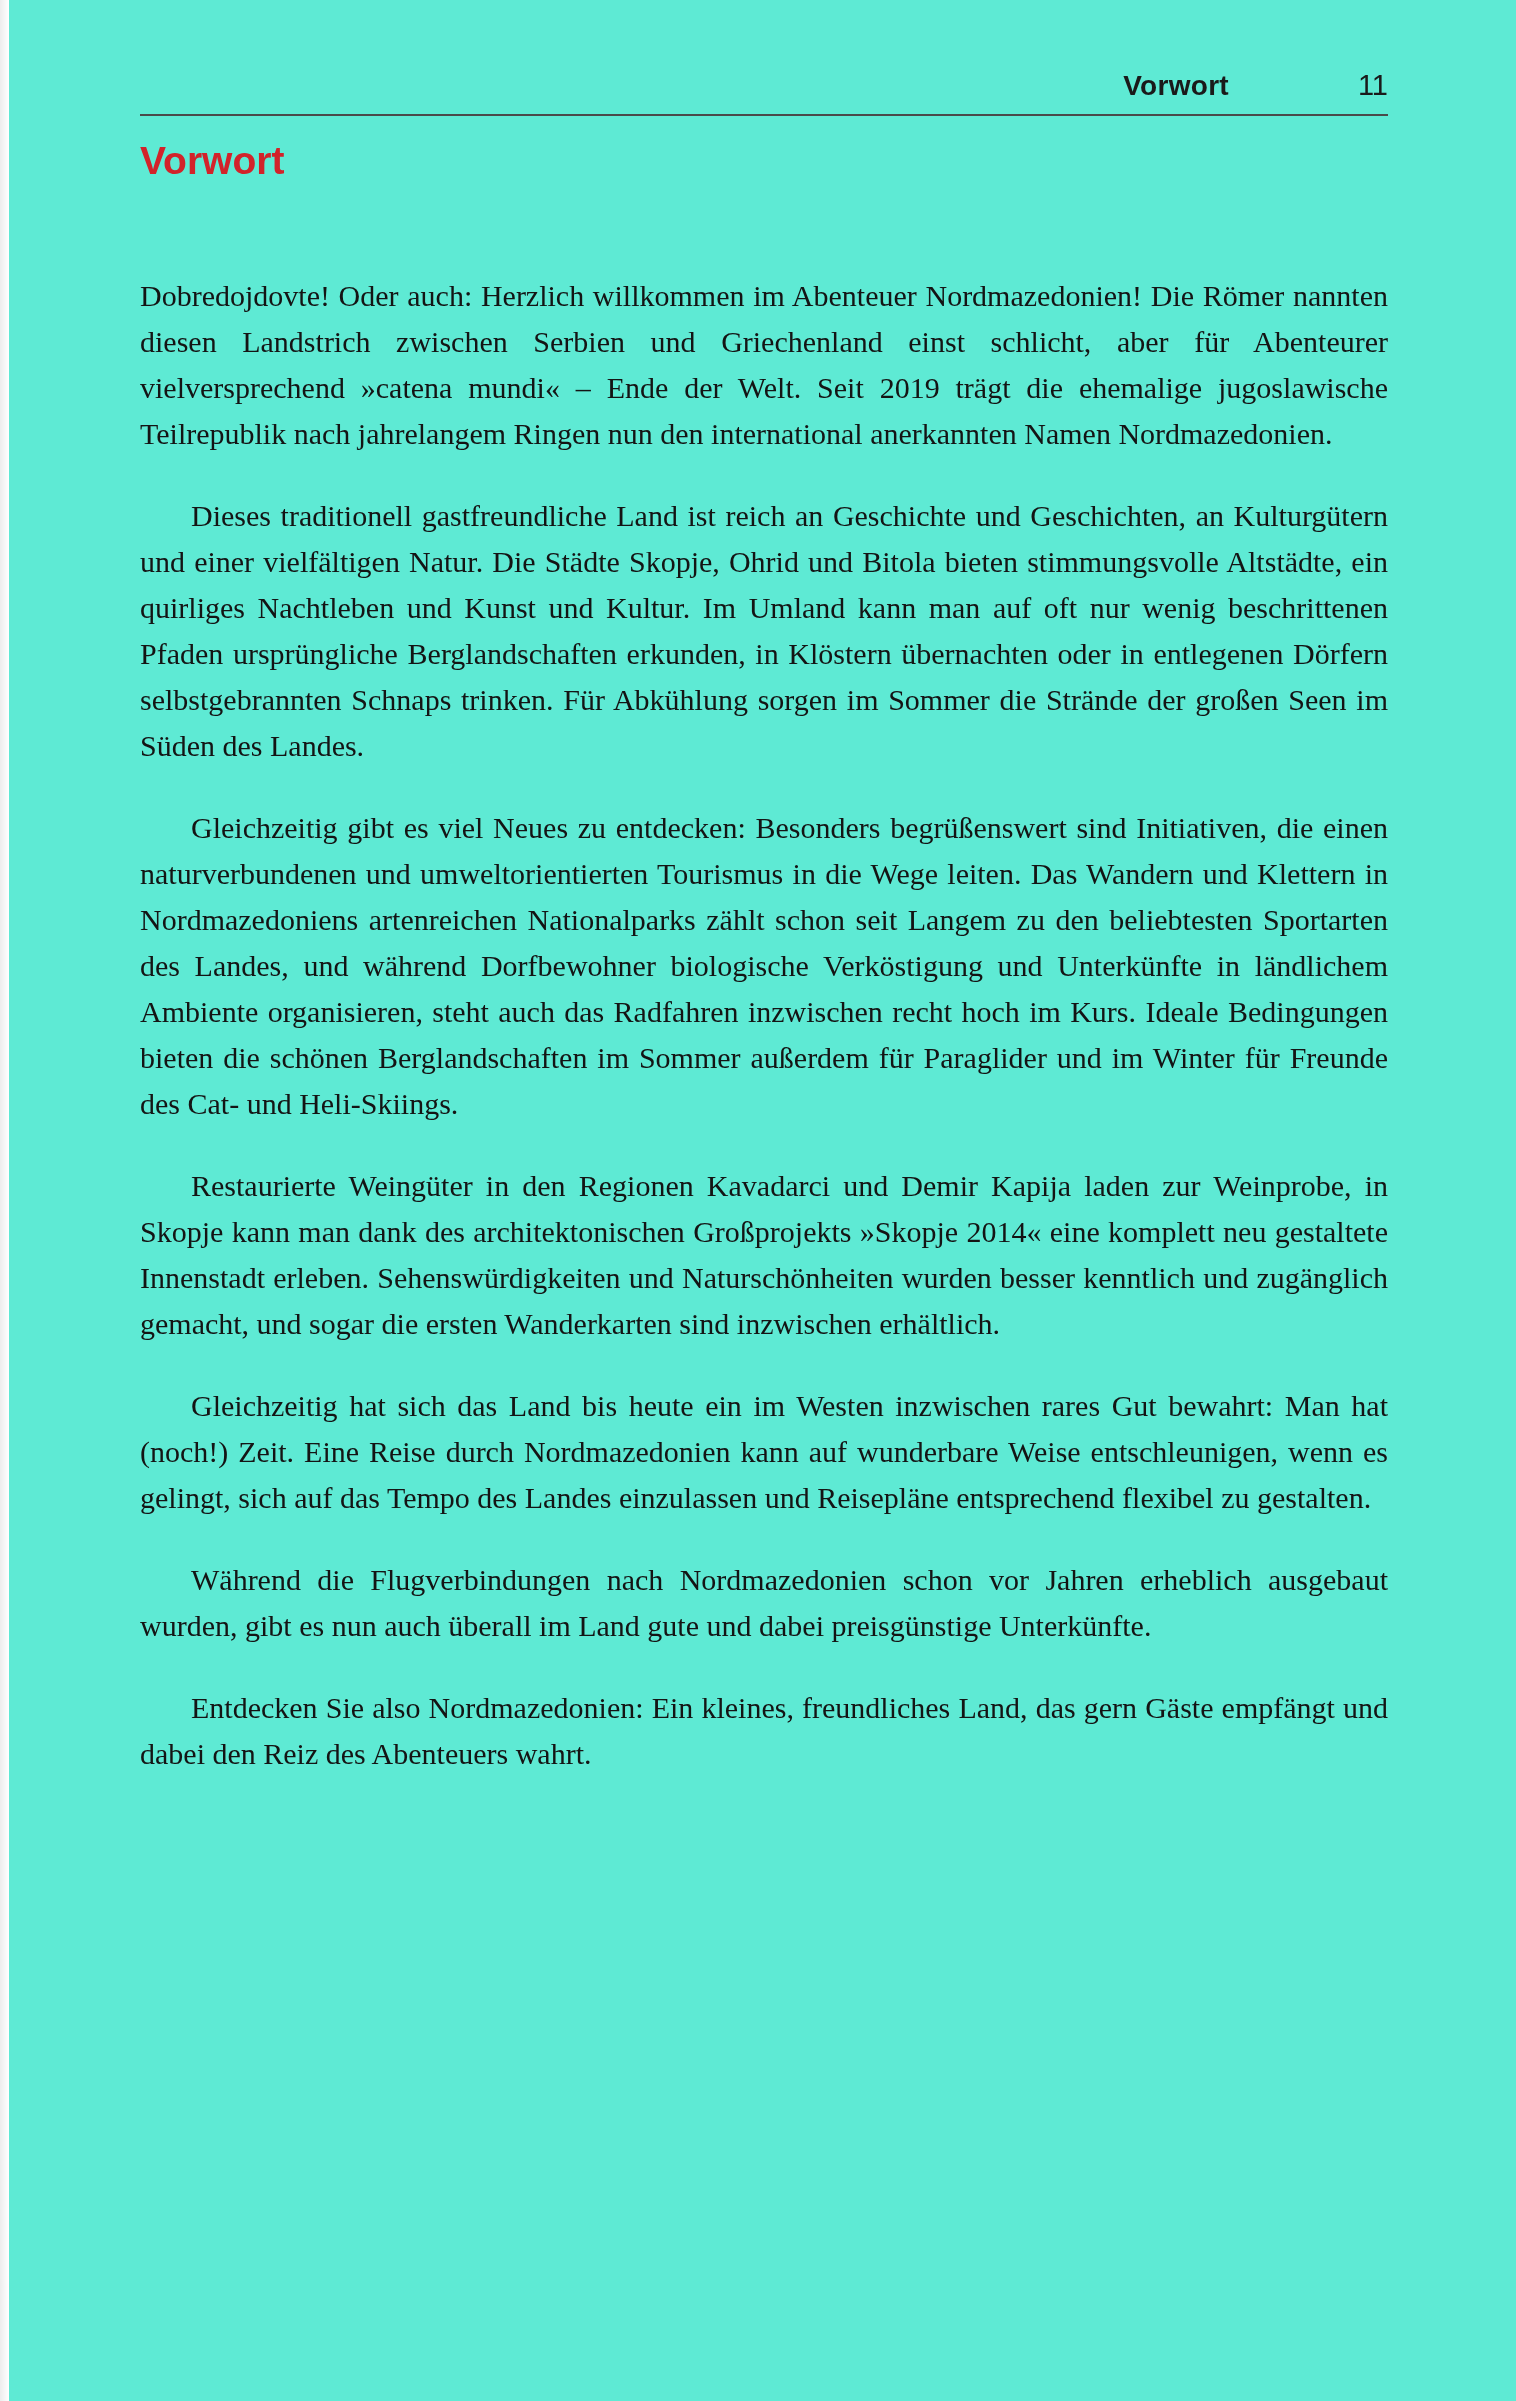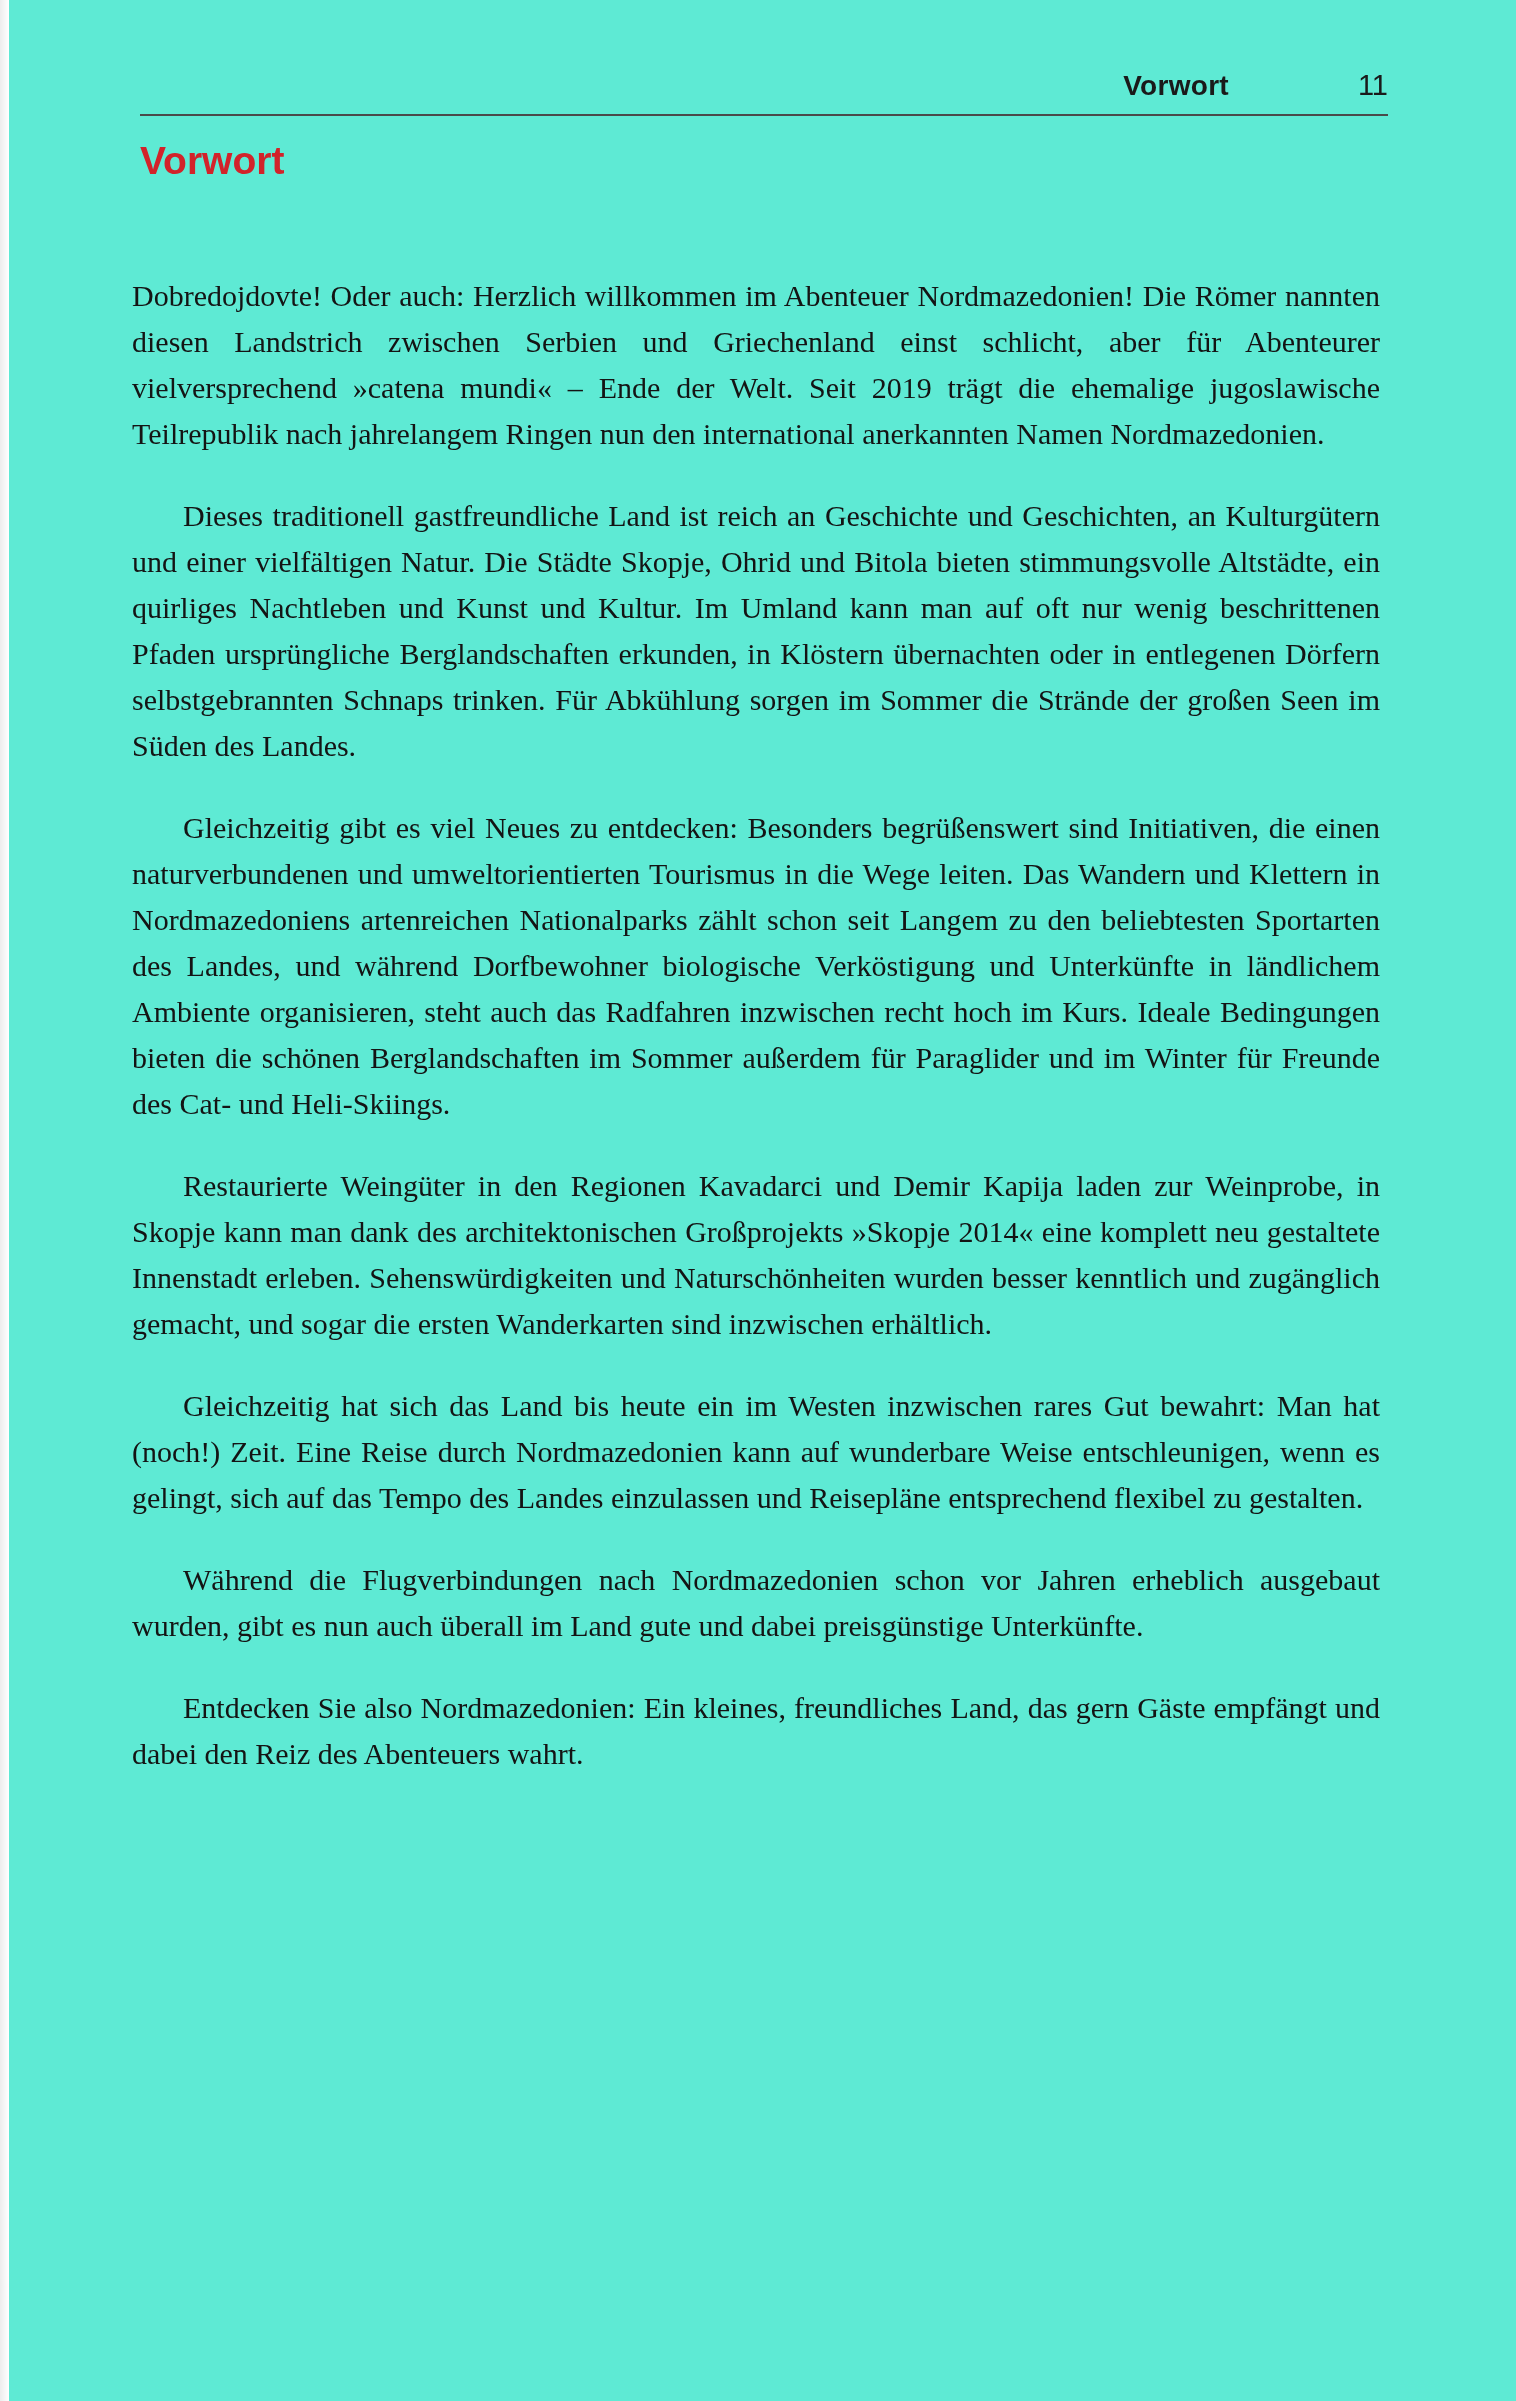--- a/index.html
+++ b/index.html
@@ -56,21 +56,21 @@
     font-family: "Liberation Sans", sans-serif;
     font-weight: 700;
     font-size: 39px;
     line-height: 1.1;
     color: #d2232a; 
   }
   
   .body-text {
     position: absolute;
     top: 273px;
-    left: 132px;
+    left: 140px;
     width: 1248px;
     font-family: "Liberation Serif", serif;
     font-size: 30px;
     line-height: 46px;
     color: #141414;
     text-align: justify;
     hyphens: auto;
     -webkit-hyphens: auto;
   }
   .body-text p {

